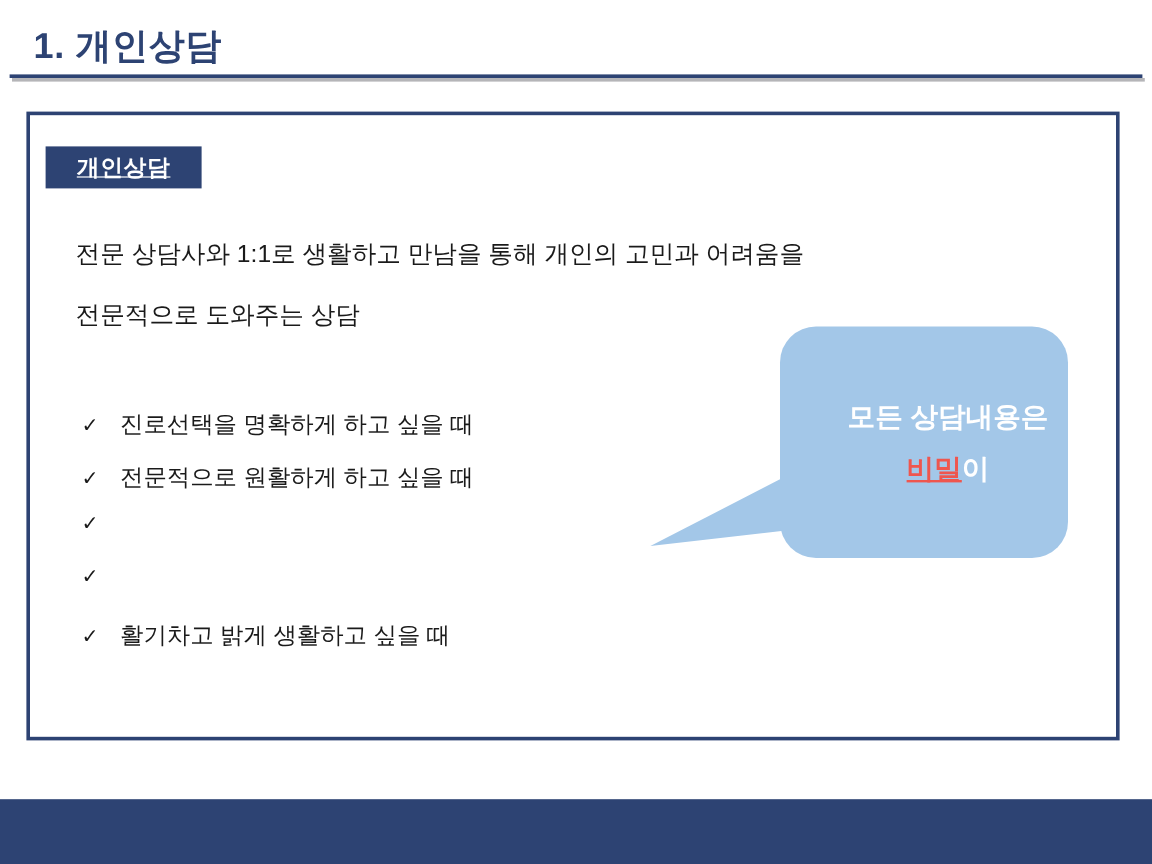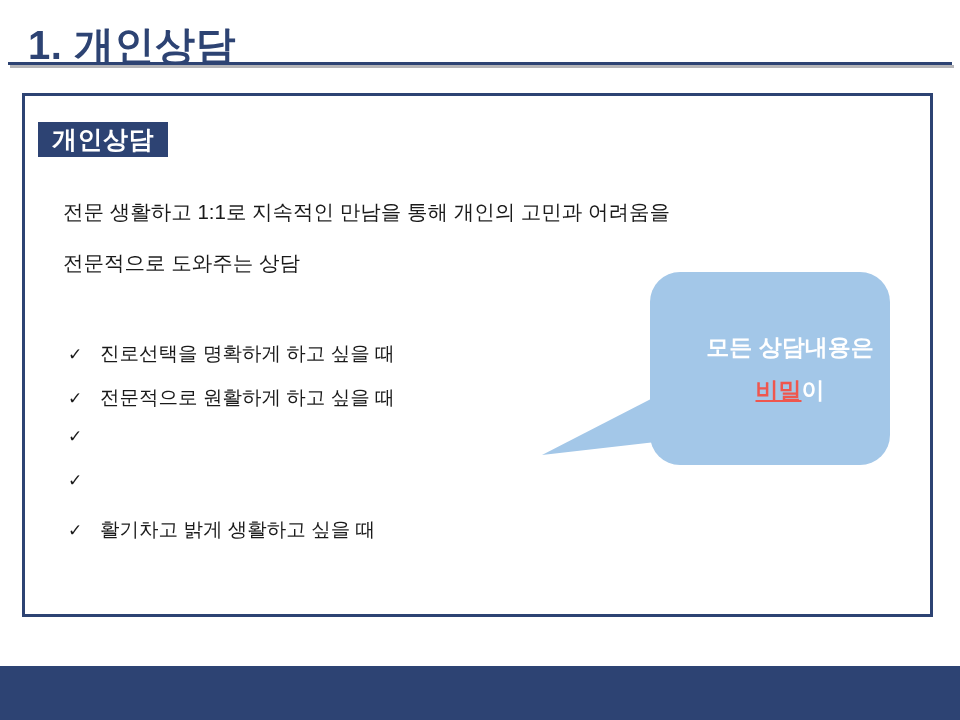--- a/index.html
+++ b/index.html
@@ -22,21 +22,21 @@
     width: 960px;
     height: 720px;
     background: #ffffff;
   }
 
   
   .slide-title {
     position: absolute;
     left: 28px;
     top: 18px;
-    font-size: 40px;
+    font-size: 30px;
     font-weight: bold;
     color: #2d4373;
     letter-spacing: 0.5px;
     white-space: nowrap;
   }
   .title-rule {
     position: absolute;
     left: 8px;
     top: 62px;
     width: 944px;
@@ -66,26 +66,27 @@
 
   
   .section-badge {
     position: absolute;
     left: 38px;
     top: 122px;
     width: 130px;
     height: 35px;
     background: #2d4373;
     color: #ffffff;
-    font-size: 25px;
+    font-size: 19px;
     font-weight: bold;
     display: flex;
     align-items: center;
     justify-content: center;
     letter-spacing: 0.5px;
+    text-decoration: underline;
   }
 
   
   .description {
     position: absolute;
     left: 63px;
     top: 186px;
     width: 760px;
     font-size: 20.5px;
     color: #1a1a1a;
@@ -176,21 +177,21 @@
   <div class="title-rule"></div>
   <div class="title-rule-shadow"></div>
 
   <div class="content-box"></div>
 
   <div class="section-badge">
     <span>개인상담</span>
   </div>
 
   <div class="description">
-    <div class="desc-line">전문 생활하고 1:1로 지속적인 만남을 통해 개인의 고민과 어려움을</div>
+    <div class="desc-line">전문 상담사와 1:1로 생활하고 만남을 통해 개인의 고민과 어려움을</div>
     <div class="desc-line">전문적으로 도와주는 상담</div>
   </div>
 
   <div class="checklist">
     <div class="check-item">
       <span class="check-mark">✓</span>
       <span class="check-label">진로선택을 명확하게 하고 싶을 때</span>
     </div>
     <div class="check-item">
       <span class="check-mark">✓</span>

